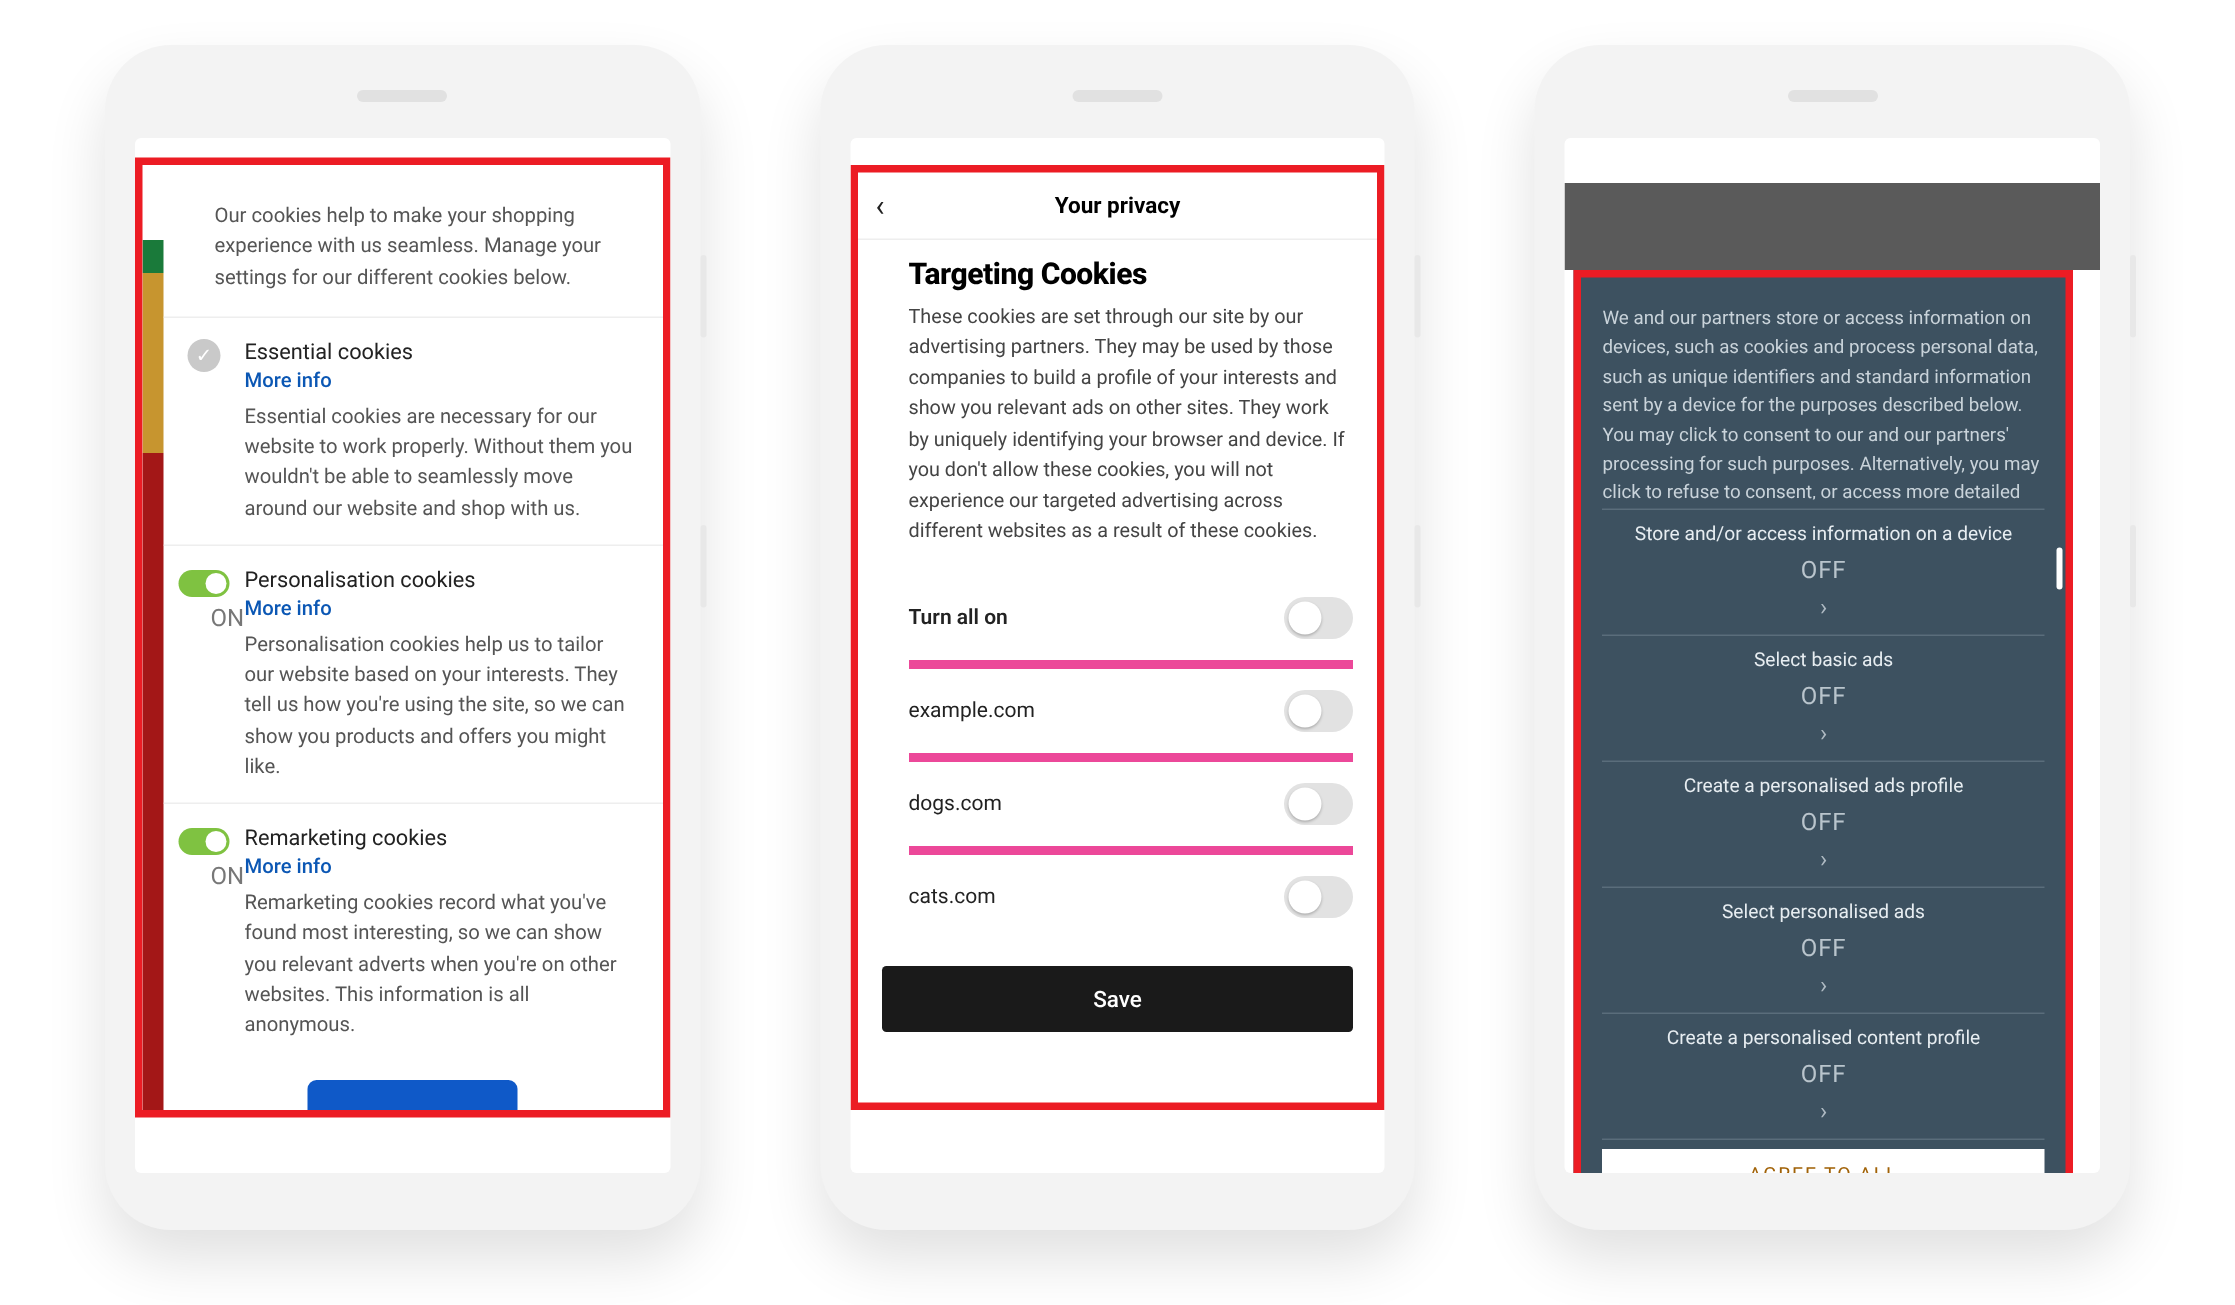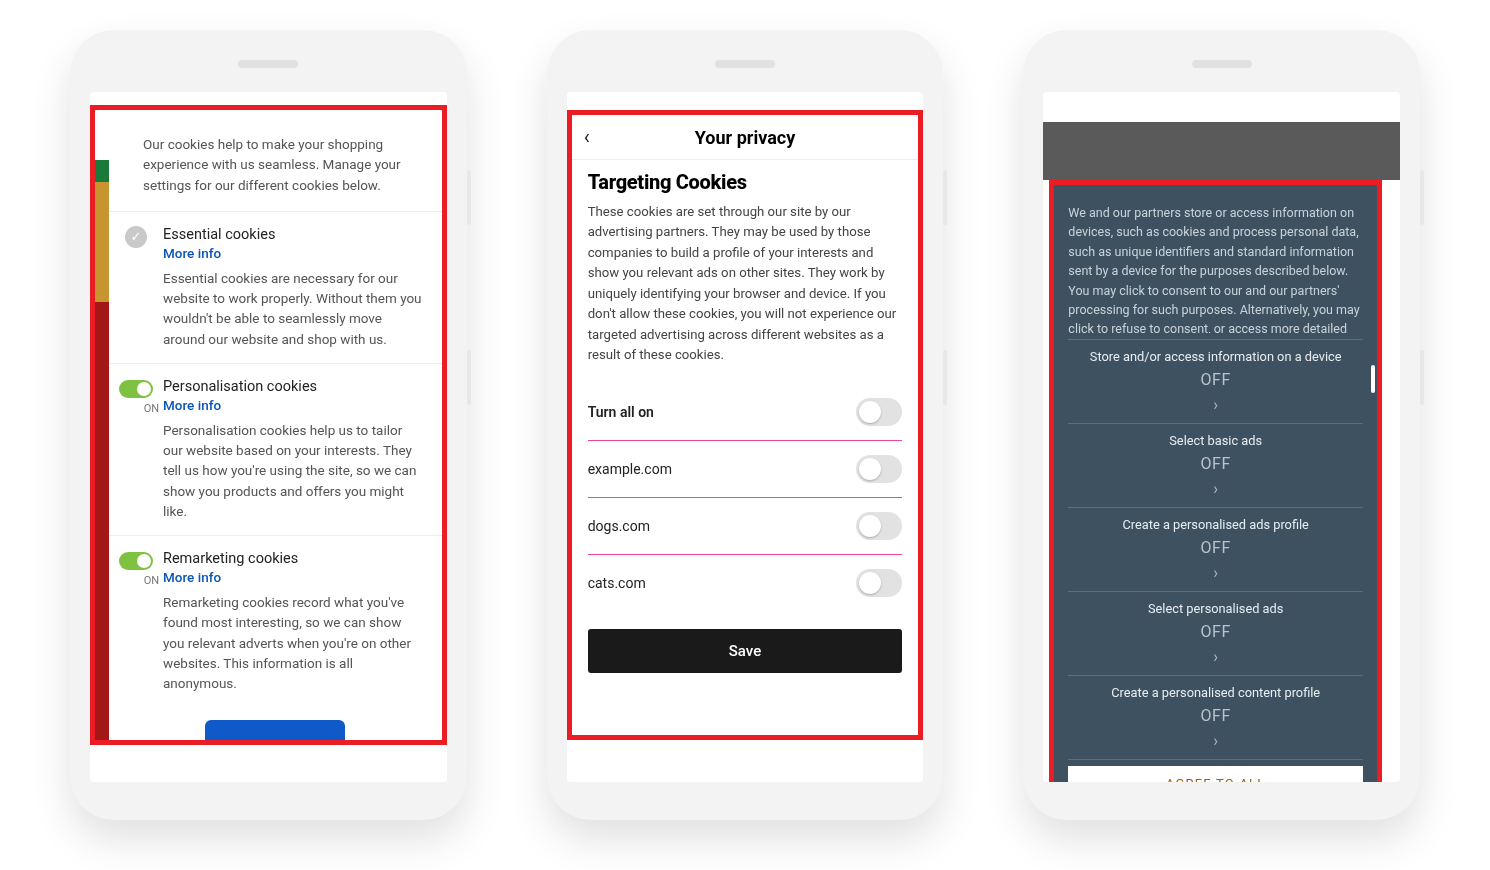--- a/index.html
+++ b/index.html
@@ -77,40 +77,40 @@
     display:flex; align-items:center; justify-content:center;
     color:#fff; font-size:13px;
   }
   .p1 .toggle {
     width: 34px; height: 18px; border-radius: 10px; background: #7fc241;
     position: relative; margin-top:2px;
   }
   .p1 .toggle::after {
     content:""; position:absolute; right:2px; top:2px; width:14px; height:14px; border-radius:50%; background:#fff;
   }
-  .p1 .onlbl { font-size:11px; color:#777; text-align:center; margin-top:4px;margin-left:31px;}
+  .p1 .onlbl { font-size:16px; color:#777; text-align:center; margin-top:4px;margin-left:31px;}
   .p1 .title { font-weight:400; color:#222; font-size:14.5px; }
   .p1 .mi { color:#0b57b4; font-size:13.5px; font-weight:500; margin-top:2px; display:inline-block;}
   .p1 .desc { color:#555; font-size:13.5px; line-height:1.5; margin-top:6px; }
   .p1 .savebtn {
     position:absolute; bottom:-6px; left:50%; transform:translateX(-50%);
     width: 140px; height: 26px; background:#0f59c8; border-radius:6px 6px 0 0;
   }
 
   
   .p2 .redbox { width: 100%; height: 630px; margin-top: 18px;}
   .p2 .hdr { display:flex; align-items:center; padding:10px 12px; border-bottom: 1px solid #eee;}
   .p2 .back { width:24px; font-size:20px; color:#222; }
-  .p2 .hdr-title { flex:1; text-align:center; font-weight:700; font-size:18px; margin-left:-24px;}
-  .p2 .content { padding: 10px 16px 0 16px; }
+  .p2 .hdr-title { flex:1; text-align:center; font-weight:700; font-size:15px; margin-left:-24px;}
+  .p2 .content { padding: 10px 16px 0 16px; margin-left: 18px; }
   .p2 h2 { font-size:20px; font-weight:800; letter-spacing:-0.3px; margin-bottom:8px;}
   .p2 .para { font-size:13.2px; line-height:1.55; color:#444; margin-bottom:18px;}
   .p2 .toggle-row {
     display:flex; align-items:center; justify-content:space-between;
-    padding: 14px 0; border-bottom: 1px solid #ec4899; font-size:14px; color:#222;
+    padding: 14px 0; border-bottom: 6px solid #ec4899; font-size:14px; color:#222;
   }
   .p2 .toggle-row:first-of-type { font-weight:600; }
   .p2 .ios-toggle {
     width: 46px; height: 28px; border-radius: 16px; background: #e2e2e2; position:relative;
   }
   .p2 .ios-toggle::after {
     content:""; position:absolute; left:3px; top:3px; width:22px; height:22px; border-radius:50%;
     background:#fff; box-shadow: 0 1px 2px rgba(0,0,0,0.25);
   }
   .p2 .savebar {

